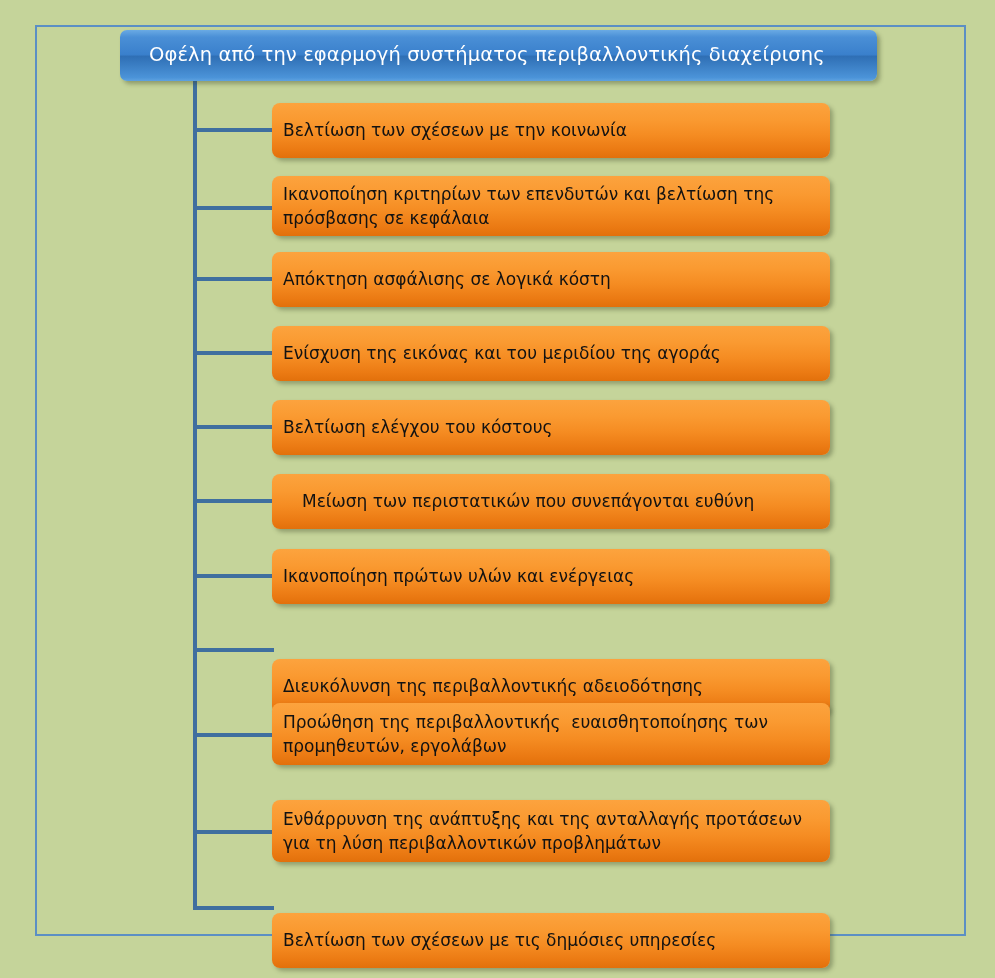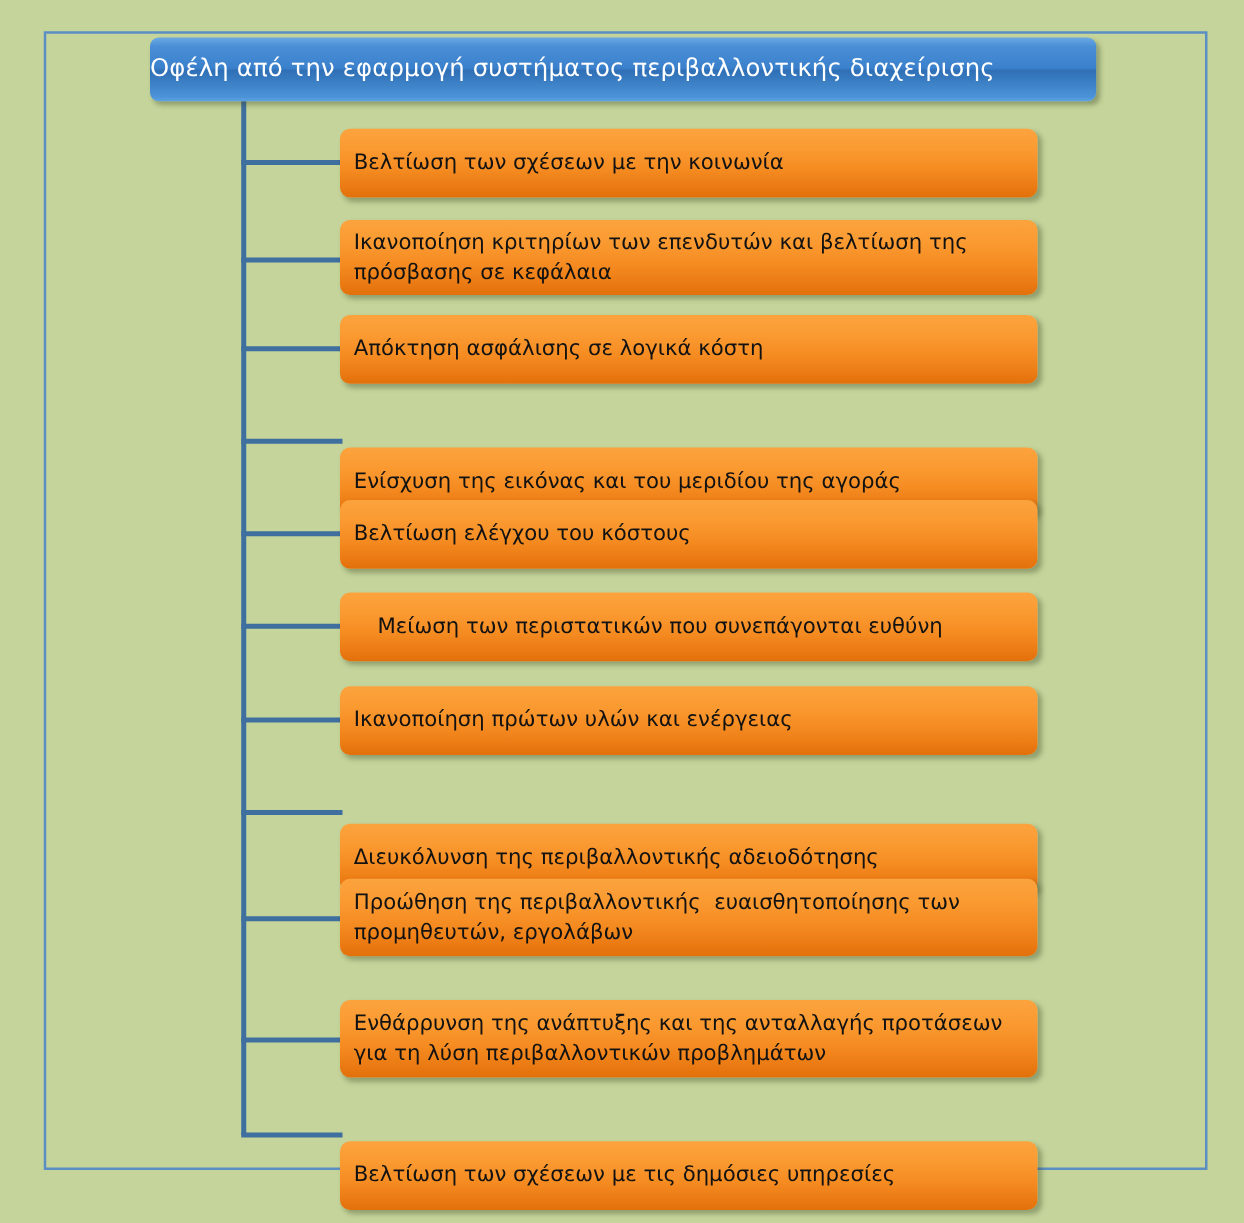--- a/index.html
+++ b/index.html
@@ -46,21 +46,21 @@
         #5ea2e0 100%);
     box-shadow: 3px 3px 4px rgba(60,70,40,0.40);
     box-sizing: border-box;
     display: flex;
     align-items: center;
   }
   #root-box .root-label {
     color: #ffffff;
     font-size: 19.5px;
     line-height: 1.15;
-    padding-left: 0;
+    padding-left: 29px;
     padding-right: 10px;
     letter-spacing: 0.1px;
     white-space: nowrap;
   }
   
   .trunk {
     position: absolute;
     background: #3f6f9f;
     width: 4px;
   }
@@ -136,21 +136,21 @@
   </div>
 
   <div class="item-box two-line" style="top:176px; height:60px;">
     <span class="item-label">Ικανοποίηση κριτηρίων των επενδυτών και βελτίωση της πρόσβασης σε κεφάλαια</span>
   </div>
 
   <div class="item-box" style="top:252px; height:55px;">
     <span class="item-label">Απόκτηση ασφάλισης σε λογικά κόστη</span>
   </div>
 
-  <div class="item-box" style="top:326px; height:55px;margin-top:32px;">
+  <div class="item-box" style="top:326px; height:55px;">
     <span class="item-label">Ενίσχυση της εικόνας και του μεριδίου της αγοράς</span>
   </div>
 
   <div class="item-box" style="top:400px; height:55px;">
     <span class="item-label">Βελτίωση ελέγχου του κόστους</span>
   </div>
 
   <div class="item-box" style="top:474px; height:55px;padding-left:19px;">
     <span class="item-label">Μείωση των περιστατικών που συνεπάγονται ευθύνη</span>
   </div>

